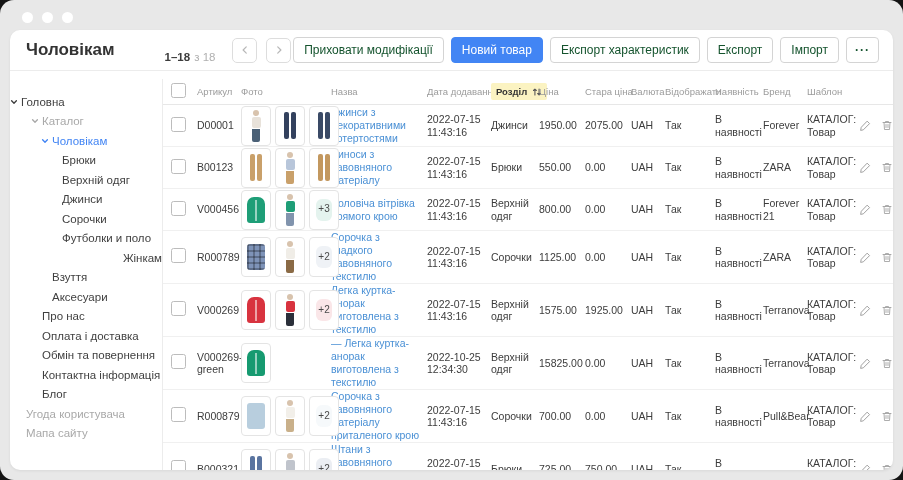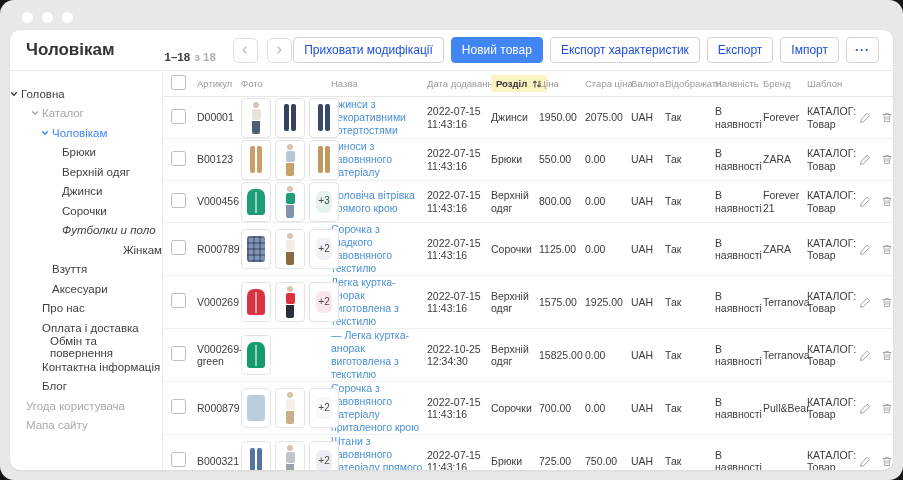--- a/index.html
+++ b/index.html
@@ -2,33 +2,33 @@
 <html><head>
 <meta charset="utf-8">
 <style>
   html,body{margin:0;padding:0;background:#141414;}
   .stage{width:903px;height:480px;background:#e8e8e8;border-radius:14px;position:relative;
          overflow:hidden;font-family:"Liberation Sans",sans-serif;}
   .dots{position:absolute;top:12px;left:22px;display:flex;gap:9px;}
   .dot{width:11px;height:11px;border-radius:50%;background:#fff;}
   .window{position:absolute;left:10px;right:10px;top:30px;bottom:10px;background:#fff;
           border-radius:10px;box-shadow:0 1px 3px rgba(0,0,0,.07);display:flex;
-          flex-direction:column;overflow:hidden;}
+          flex-direction:column;overflow:hidden;gap:8px;}
   
   .win-header{height:40px;flex:none;display:flex;align-items:center;padding:0 14px 0 16px;
               border-bottom:1px solid #ececec;}
   .title{font-size:17px;font-weight:700;color:#333;}
   .pagination{display:flex;align-items:flex-end;margin-left:50px;gap:4px;}
   .pg-range{font-size:11.5px;font-weight:700;color:#3c3c3c;}
-  .pg-total{font-size:11.5px;color:#b0b0b0;margin-right:8px;font-weight:bold;}
+  .pg-total{font-size:11.5px;color:#b0b0b0;margin-right:8px;}
   .pg-btn{width:25px;height:25px;border:1px solid #ddd;border-radius:5px;background:#fff;
           display:flex;align-items:center;justify-content:center;cursor:pointer;padding:0;margin-left:5px;}
   .toolbar{margin-left:auto;display:flex;gap:7px;align-items:center;}
   .btn{height:26px;padding:0 10px;border:1px solid #d4d4d4;border-radius:4px;background:#fff;
-       font-size:12px;color:#1d4ed8;display:flex;align-items:center;cursor:pointer;
+       font-size:12px;color:#14532d;display:flex;align-items:center;cursor:pointer;
        font-family:"Liberation Sans",sans-serif;white-space:nowrap;}
   .btn.primary{background:#4285f4;border-color:#4285f4;color:#fff;}
   .btn.more{font-weight:700;letter-spacing:1px;padding:0 8px;}
   
   .win-body{flex:1;display:flex;min-height:0;}
   .sidebar{width:152px;flex:none;padding-top:13px;border-right:1px solid #ececec;overflow:hidden;}
   .side-item{height:19.5px;display:flex;align-items:center;font-size:11.5px;color:#3f3f3f;cursor:pointer;}
   .side-item.muted{color:#a9a9a9;}
   .side-item.active{color:#4285f4;}
   .chev{display:flex;width:11px;flex:none;color:inherit;}
@@ -132,39 +132,39 @@
           </div>
           <div class="side-item default" style="padding-left: 52px;">
             <span>Верхній одяг</span>
           </div>
           <div class="side-item default" style="padding-left: 52px;">
             <span>Джинси</span>
           </div>
           <div class="side-item default" style="padding-left: 52px;">
             <span>Сорочки</span>
           </div>
-          <div class="side-item default" style="padding-left: 52px; font-style: italic;">
+          <div class="side-item default" style="padding-left: 52px;">
             <span>Футболки и поло</span>
           </div>
           <div class="side-item default" style="padding-left: 42px; justify-content: flex-end;">
             <span>Жінкам</span>
           </div>
           <div class="side-item default" style="padding-left: 42px;">
             <span>Взуття</span>
           </div>
           <div class="side-item default" style="padding-left: 42px;">
             <span>Аксесуари</span>
           </div>
           <div class="side-item default" style="padding-left: 32px;">
             <span>Про нас</span>
           </div>
           <div class="side-item default" style="padding-left: 32px;">
             <span>Оплата і доставка</span>
           </div>
-          <div class="side-item default" style="padding-left: 40px; align-items: center;">
+          <div class="side-item default" style="padding-left: 32px; align-items: center;">
             <span>Обмін та повернення</span>
           </div>
           <div class="side-item default" style="padding-left: 32px;">
             <span>Контактна інформація</span>
           </div>
           <div class="side-item default" style="padding-left: 32px;">
             <span>Блог</span>
           </div>
           <div class="side-item muted" style="padding-left: 16px;">
             <span>Угода користувача</span>

